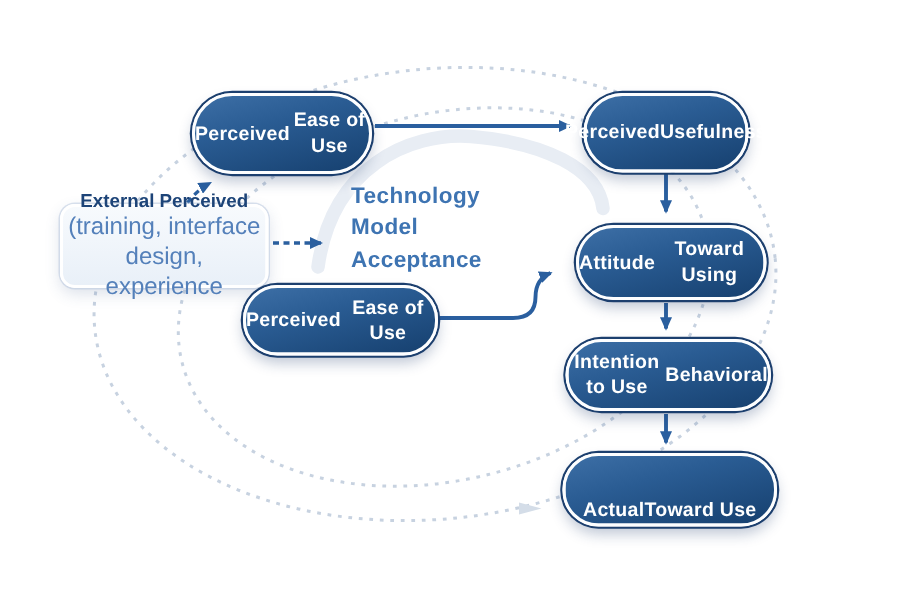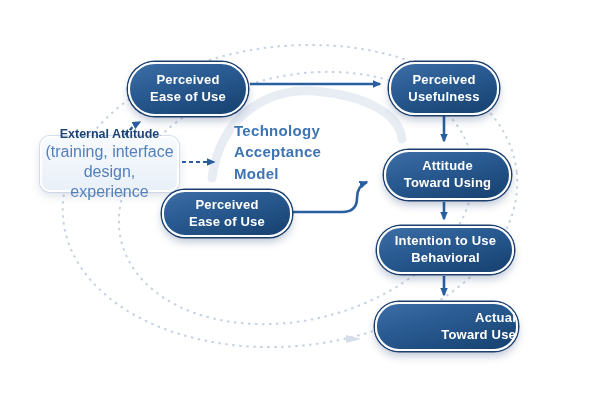--- a/index.html
+++ b/index.html
@@ -5,21 +5,21 @@
   html,body{margin:0;padding:0;background:#ffffff;}
   body{font-family:"Liberation Sans","DejaVu Sans",sans-serif;}
   .canvas{
     position:relative;width:612px;height:408px;margin:0 auto;
     background:#ffffff;overflow:hidden;
   }
   .layer{position:absolute;left:0;top:0;width:612px;height:408px;}
   
   .node{
     position:absolute;box-sizing:border-box;
-    display:flex;flex-direction:column;align-items:center;justify-content:center;
+    display:flex;flex-direction:row;align-items:center;justify-content:center;
     background:linear-gradient(165deg,#3d6fa6 0%,#2a5c93 38%,#16406f 100%);
     border:2px solid #fdfeff;
     box-shadow:0 0 0 1.5px #1c3f6e, 0 5px 9px rgba(25,55,105,.28);
     color:#ffffff;text-align:center;
     font-size:13px;font-weight:bold;line-height:1.3;letter-spacing:.2px;
   }
   .node span{display:block;}
   
   .ext-box{
     position:absolute;box-sizing:border-box;left:40px;top:136px;width:139px;height:56px;
@@ -63,26 +63,26 @@
     <path d="M 444,202 V 219" fill="none" stroke="#2a5f9f" stroke-width="2.6" marker-end="url(#ah)"></path>
     <path d="M 444,276 V 295" fill="none" stroke="#2a5f9f" stroke-width="2.6" marker-end="url(#ah)"></path>
     <path d="M 293,212 H 342 Q 357,212 357,198 Q 357,186 367,182" fill="none" stroke="#2a5f9f" stroke-width="2.6" marker-end="url(#ah)"></path>
 
     <path d="M 121,141 Q 129,128 140,122" fill="none" stroke="#2a5f9f" stroke-width="2.2" stroke-dasharray="4 3" marker-end="url(#ah)"></path>
     <path d="M 182,162 H 214" fill="none" stroke="#2a5f9f" stroke-width="2.2" stroke-dasharray="4 3" marker-end="url(#ah)"></path>
   </svg>
 
   <div class="center-title">
     <span>Technology</span>
+    <span>Model</span>
     <span>Acceptance</span>
-    <span>Model</span>
   </div>
 
   <div class="ext-box">
-    <div class="ext-title">External Attitude</div>
+    <div class="ext-title">External Perceived</div>
     <div class="ext-sub">(training, interface design,</div>
     <div class="ext-sub">experience</div>
   </div>
 
   <div class="node" style="left:128px;top:62px;width:120px;height:54px;border-radius:27px;">
     <span>Perceived</span>
     <span>Ease of Use</span>
   </div>
 
   <div class="node" style="left:389px;top:62px;width:110px;height:53px;border-radius:26px;">

